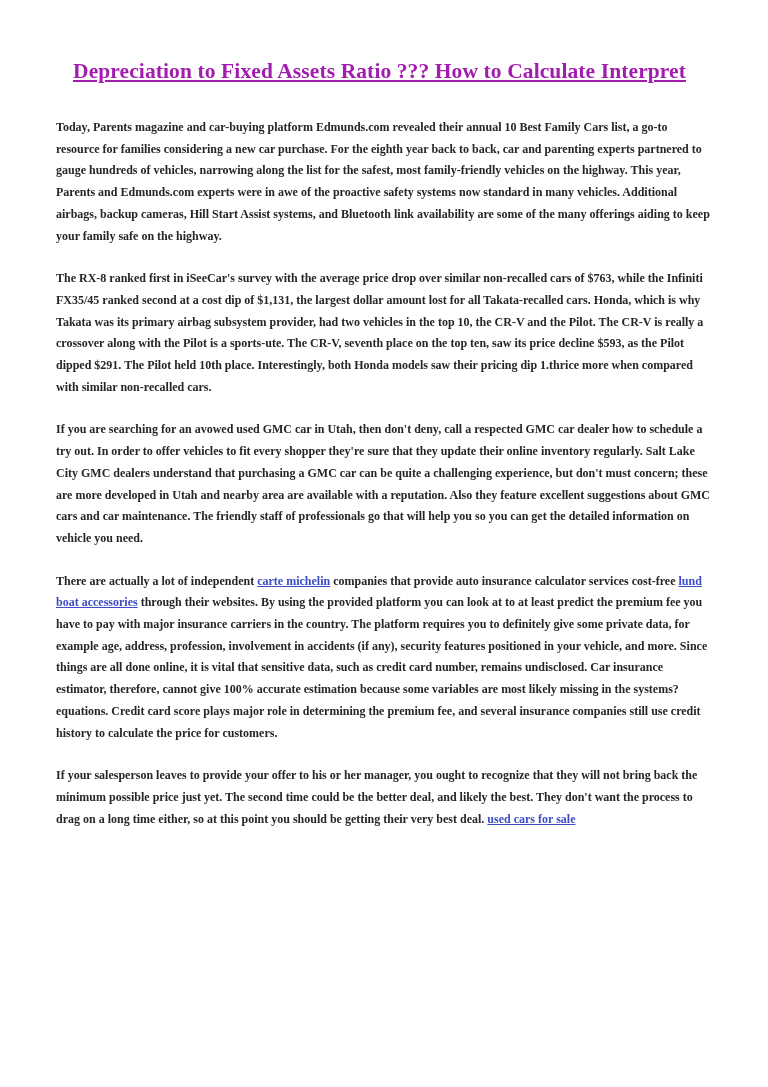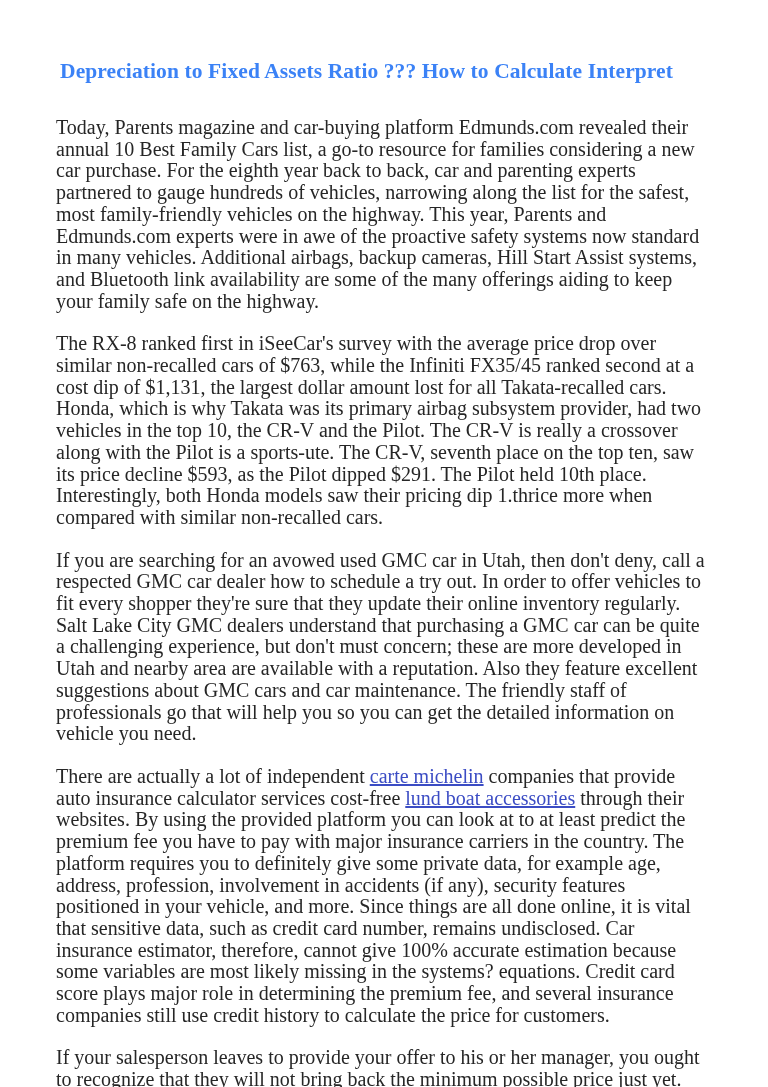--- a/index.html
+++ b/index.html
@@ -12,33 +12,35 @@
     width: 768px;
     height: 1087px;
     background: #ffffff;
     overflow: hidden;
     font-family: "Liberation Serif", "DejaVu Serif", serif;
     color: #222222;
     box-sizing: border-box;
     padding: 57px 56px 0 56px;
   }
   .doc-title {
-    margin: 0 0 31px 4px;
+    margin: 0 0 31px 17px;
     font-size: 21.5px;
     line-height: 29px;
     font-weight: bold;
-    color: #3b82f6;
+    color: #a21caf;
     letter-spacing: 0.1px;
+    text-decoration: underline;
   }
   .article p {
     margin: 0 0 21px 0;
-    font-size: 20px;
+    font-size: 12px;
     line-height: 21.7px;
     color: #262626;
     text-align: left;
+    font-weight: bold;
   }
   .article a {
     color: var(--link-color, #3b4cc4);
     text-decoration: underline;
     cursor: pointer;
     margin-top: 20px;
   }
 </style>
 </head>
 <body>

